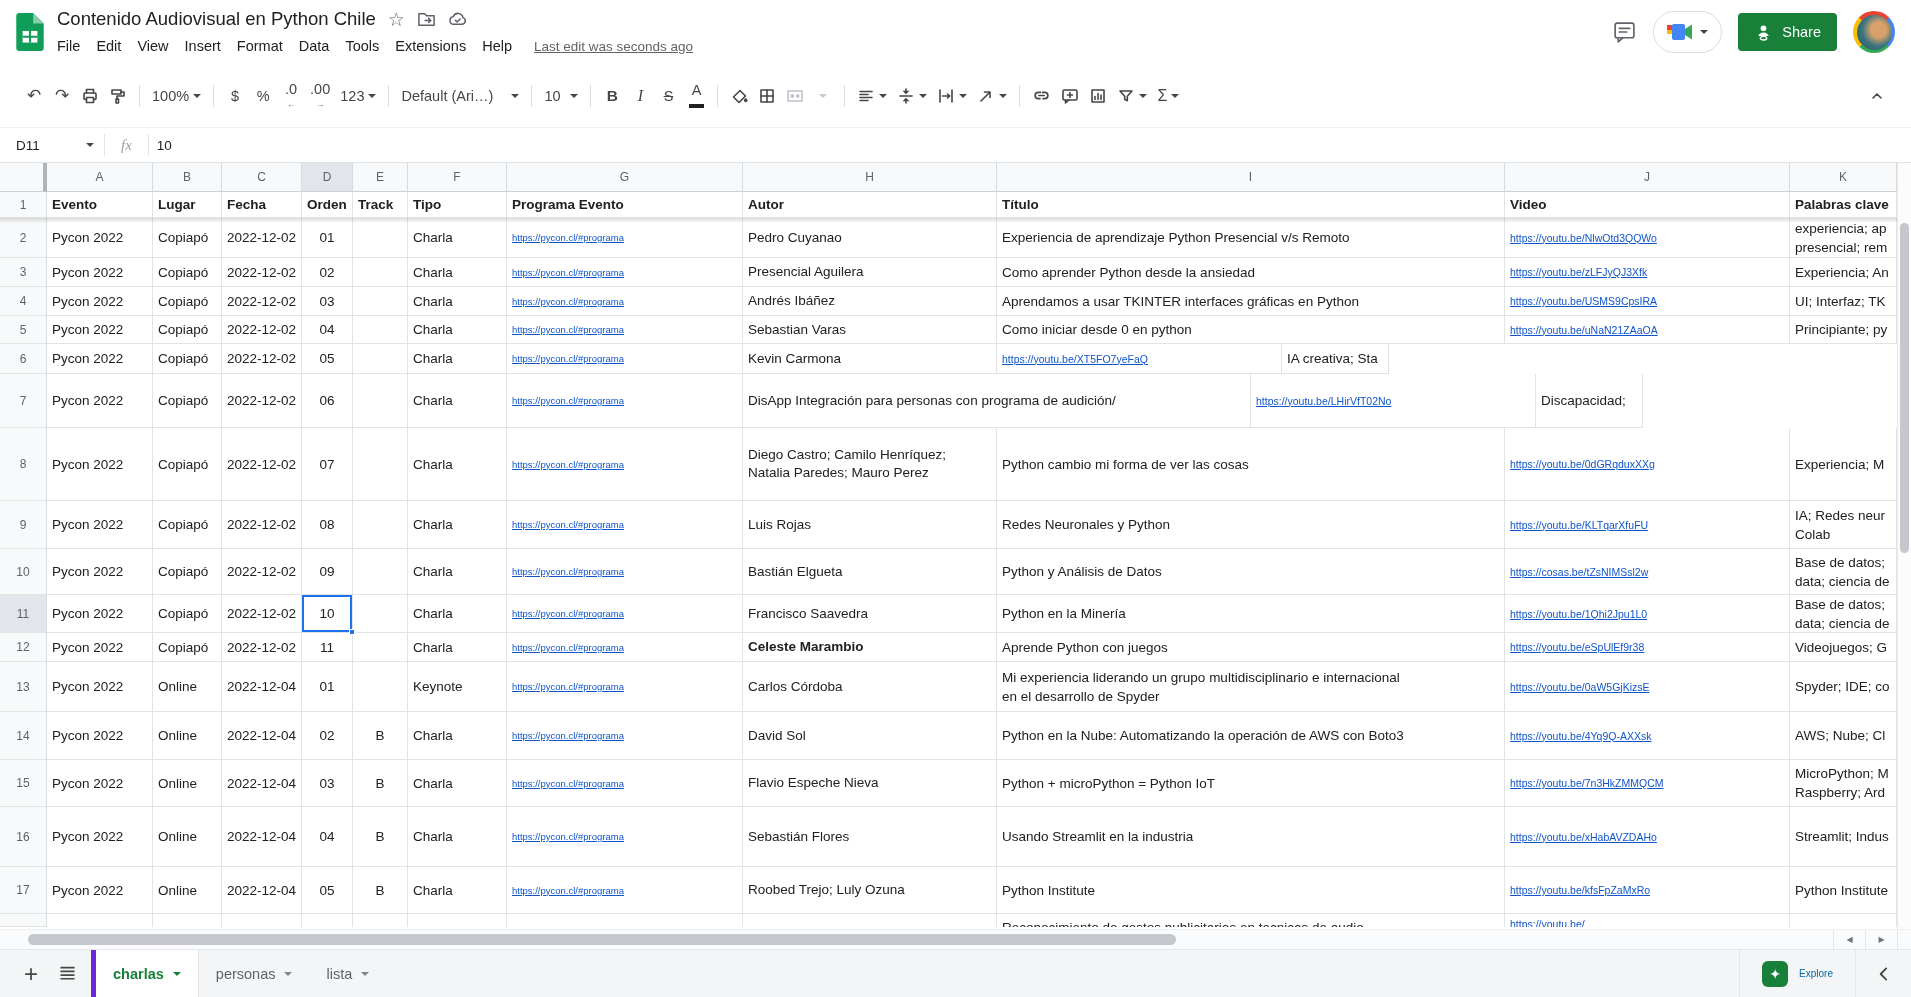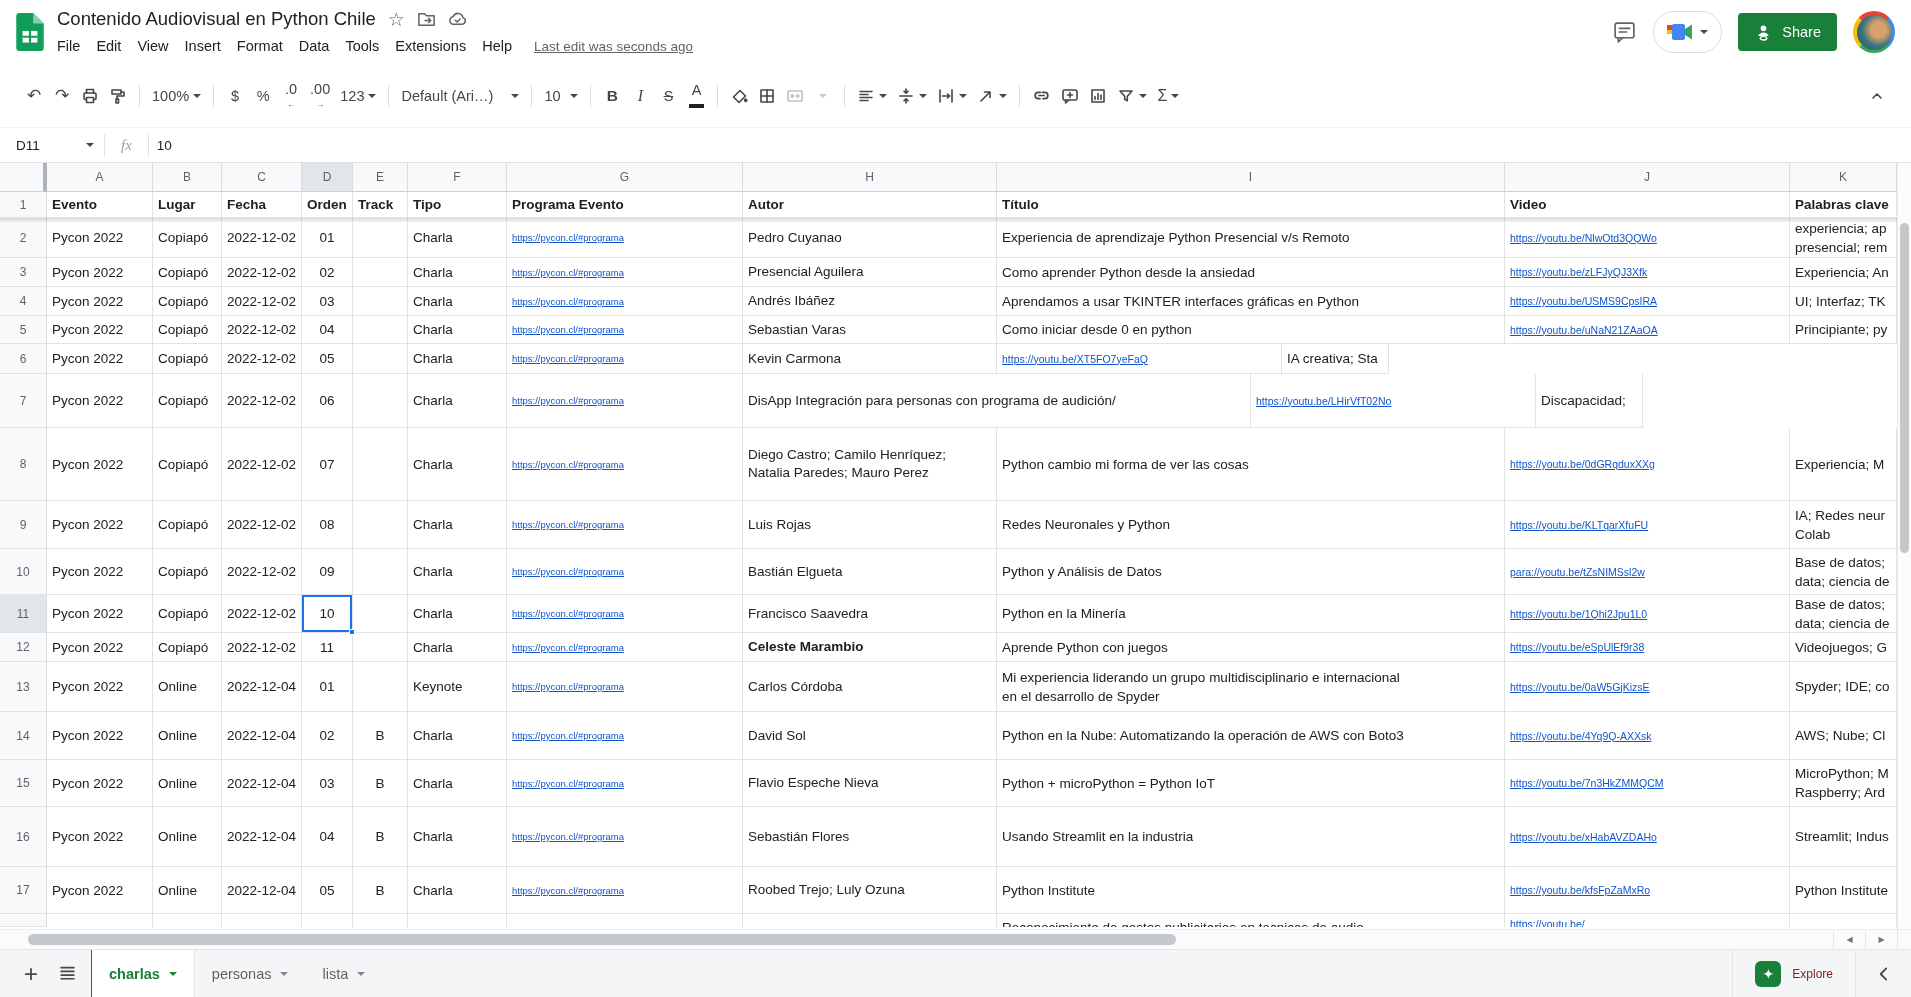--- a/index.html
+++ b/index.html
@@ -80,25 +80,25 @@
   .hs-right{margin-left:auto;display:flex;height:100%}
   .hs-arrow{width:32px;border-left:1px solid #e4e6e8;display:flex;align-items:center;justify-content:center;color:#70757a;font-size:8px}
   .hs-spacer{width:14px;border-left:1px solid #e4e6e8}
 
   
   .tabbar{height:48px;display:flex;align-items:stretch;background:#f4f5f6;border-top:1px solid #e4e6e8}
   .tab-actions{display:flex;align-items:center;padding:0 14px 0 24px;gap:20px;color:#444746}
   .plus{font-size:24px;line-height:1;color:#444746}
   .tab{display:flex;align-items:center;gap:9px;padding:0 17px;font-size:14.5px;color:#5f6368}
   .tab .caret{border-top-color:#80868b}
-  .tab.active{background:#fff;color:#188038;font-weight:bold;border-left:1px solid #6d28d9;border-right:1px solid #e4e6e8}
+  .tab.active{background:#fff;color:#188038;font-weight:bold;border-left:5px solid #6d28d9;border-right:1px solid #e4e6e8}
   .tab.active .caret{border-top-color:#188038}
   .explore{margin-left:auto;display:flex;align-items:center;gap:11px;padding:0 22px;border-left:1px solid #e4e6e8}
   .explore-ico{width:26px;height:26px;border-radius:6px;background:#188038;color:#fff;display:flex;align-items:center;justify-content:center;font-size:14px;flex:none}
-  .explore-label{color:#7f1d1d;font-size:12px}
+  .explore-label{color:#0369a1;font-size:10px}
   .panel-chevron{width:56px;border-left:1px solid #e4e6e8;display:flex;align-items:center;justify-content:center}
 </style>
 </head>
 <body>
 
 <header class="titlebar">
   <span class="logo">
     <svg viewBox="0 0 26 36" width="28" height="38">
       <path fill="#0f9d58" d="M16 0H3a3 3 0 0 0-3 3v30a3 3 0 0 0 3 3h20a3 3 0 0 0 3-3V10L16 0z"></path>
       <path fill="#87ceac" d="M16 0l10 10H16z"></path>
@@ -463,21 +463,21 @@
         <div class="rownum">10</div>
         <div class="cell" style="width: 106px;">Pycon 2022</div>
         <div class="cell" style="width: 69px;">Copiapó</div>
         <div class="cell" style="width: 80px;">2022-12-02</div>
         <div class="cell ac" style="width: 51px;">09</div>
         <div class="cell ac" style="width: 55px;"></div>
         <div class="cell" style="width: 99px;">Charla</div>
         <div class="cell link sm" style="width: 236px;">https://pycon.cl/#programa</div>
         <div class="cell wrap" style="width: 254px;">Bastián Elgueta</div>
         <div class="cell pre" style="width: 508px;">Python y Análisis de Datos</div>
-        <div class="cell link" style="width: 285px;">para://youtu.be/tZsNIMSsl2w</div>
+        <div class="cell link" style="width: 285px;">https://cosas.be/tZsNIMSsl2w</div>
         <div class="cell pre" style="width: 107px;">Base de datos;
 data; ciencia de</div>
       </div>
       <div class="row" style="height: 38px;">
         <div class="rownum hl">11</div>
         <div class="cell" style="width: 106px;">Pycon 2022</div>
         <div class="cell" style="width: 69px;">Copiapó</div>
         <div class="cell" style="width: 80px;">2022-12-02</div>
         <div class="cell ac selected" style="width: 51px;">10<div class="fill-handle"></div></div>
         <div class="cell ac" style="width: 55px;"></div>

